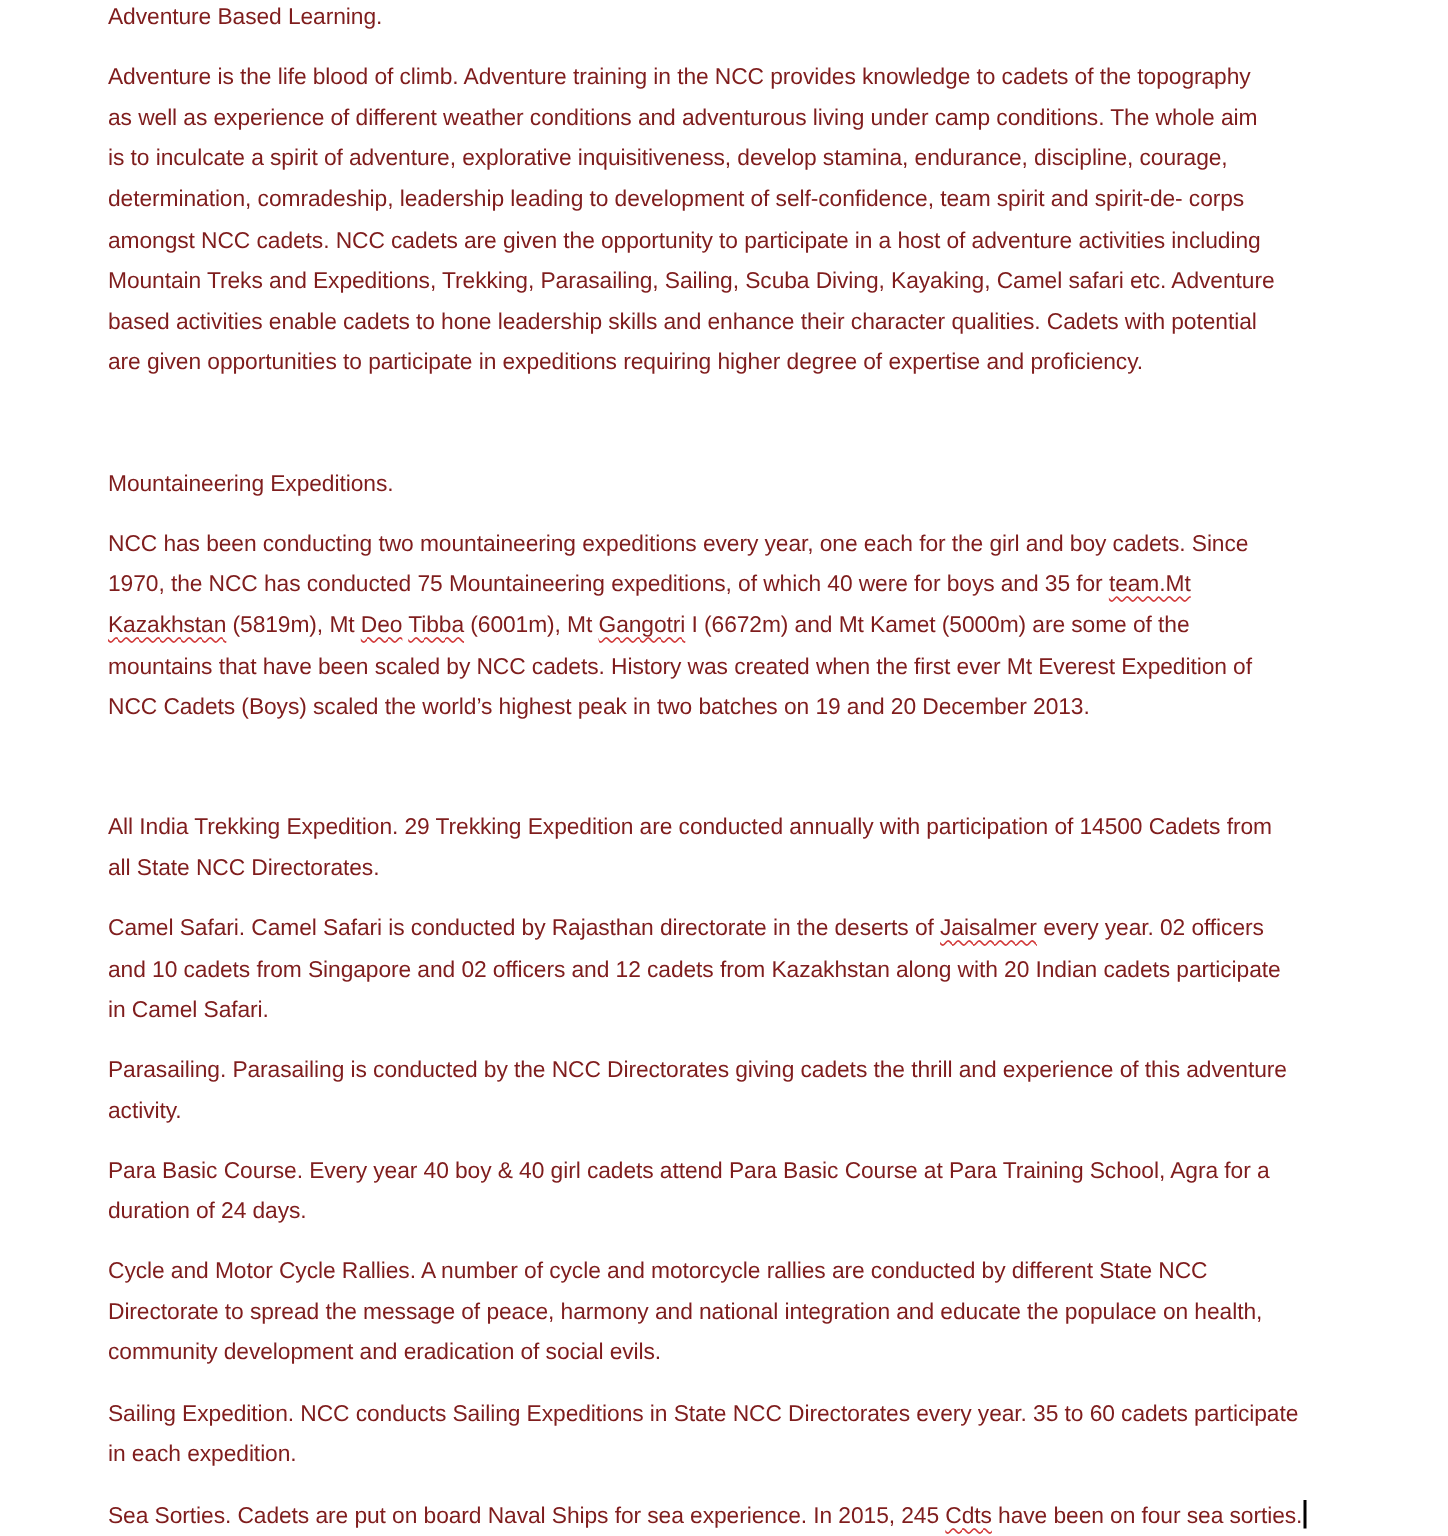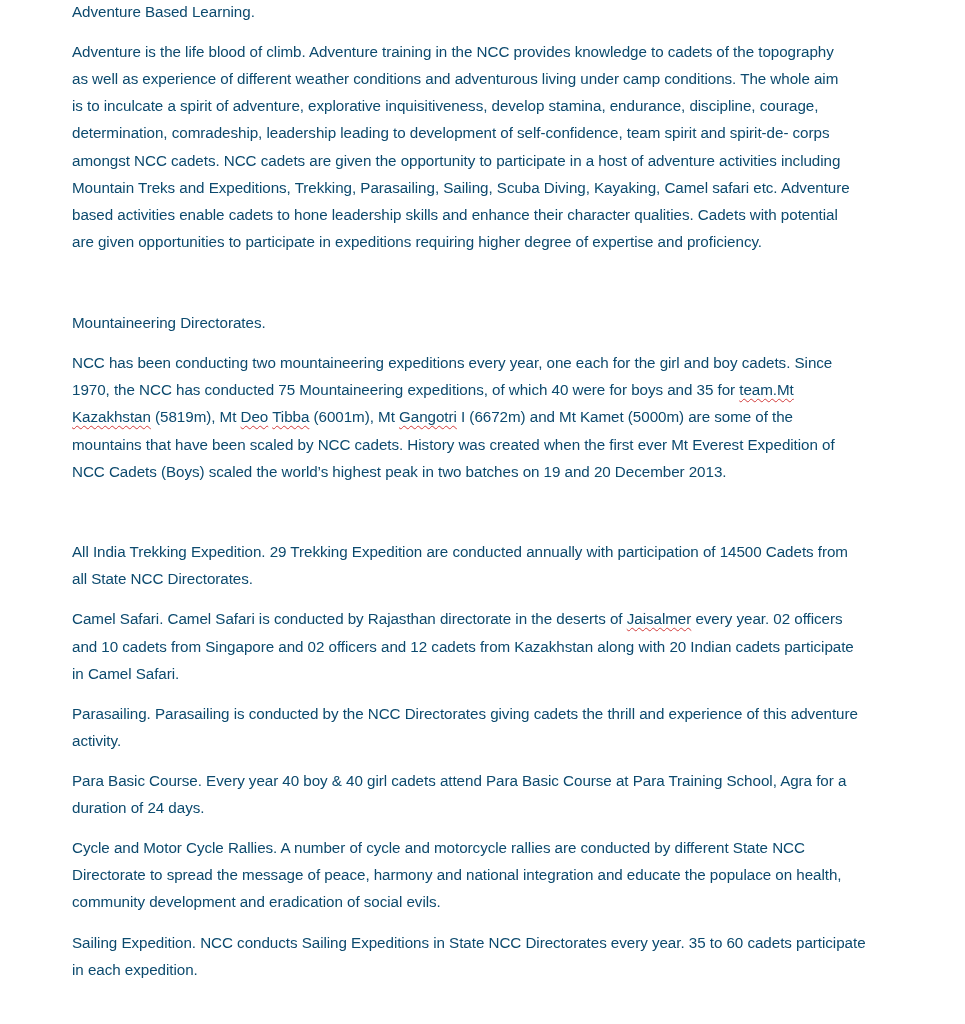--- a/index.html
+++ b/index.html
@@ -1,21 +1,21 @@
 <!DOCTYPE html>
 <html><head>
   <meta charset="utf-8">
   <style>
     html, body { margin: 0; padding: 0; background: #ffffff; }
     body { width: 965px; height: 1024px; overflow: hidden; position: relative; }
     .page {
       position: absolute; left: 0; top: 0; width: 965px; height: 1024px;
       font-family: "Liberation Sans", sans-serif;
       font-size: 15.2px;
-      color: #0c4a6e;
+      color: #7f1d1d;
       letter-spacing: -0.05px;
     }
     .line {
       position: absolute; left: 72px; white-space: nowrap;
       line-height: 20px; height: 20px;
     }
     .spell {
       text-decoration: underline wavy #d23a3a;
       text-decoration-thickness: 1px;
       text-underline-offset: 3px;
@@ -36,21 +36,21 @@
     <div class="line" style="top:42px">Adventure is the life blood of climb. Adventure training in the NCC provides knowledge to cadets of the topography</div>
     <div class="line" style="top:69px">as well as experience of different weather conditions and adventurous living under camp conditions. The whole aim</div>
     <div class="line" style="top:96px">is to inculcate a spirit of adventure, explorative inquisitiveness, develop stamina, endurance, discipline, courage,</div>
     <div class="line" style="top:123px">determination, comradeship, leadership leading to development of self-confidence, team spirit and spirit-de- corps</div>
     <div class="line" style="top:151px">amongst NCC cadets. NCC cadets are given the opportunity to participate in a host of adventure activities including</div>
     <div class="line" style="top:178px">Mountain Treks and Expeditions, Trekking, Parasailing, Sailing, Scuba Diving, Kayaking, Camel safari etc. Adventure</div>
     <div class="line" style="top:205px">based activities enable cadets to hone leadership skills and enhance their character qualities. Cadets with potential</div>
     <div class="line" style="top:232px">are given opportunities to participate in expeditions requiring higher degree of expertise and proficiency.</div>
   </div>
 
-  <div class="line" style="top:313px">Mountaineering Directorates.</div>
+  <div class="line" style="top:313px">Mountaineering Expeditions.</div>
 
   <div>
     <div class="line" style="top:353px">NCC has been conducting two mountaineering expeditions every year, one each for the girl and boy cadets. Since</div>
     <div class="line" style="top:380px"><span>1970, the NCC has conducted 75 Mountaineering expeditions, of which 40 were for boys and 35 for </span><span class="spell">team.Mt</span></div>
     <div class="line" style="top:407px"><span class="spell">Kazakhstan</span><span> (5819m), Mt </span><span class="spell">Deo</span><span> </span><span class="spell">Tibba</span><span> (6001m), Mt </span><span class="spell">Gangotri</span><span> I (6672m) and Mt Kamet (5000m) are some of the</span></div>
     <div class="line" style="top:435px">mountains that have been scaled by NCC cadets. History was created when the first ever Mt Everest Expedition of</div>
     <div class="line" style="top:462px">NCC Cadets (Boys) scaled the world’s highest peak in two batches on 19 and 20 December 2013.</div>
   </div>
 
 
@@ -79,14 +79,15 @@
     <div class="line" style="top:838px">Cycle and Motor Cycle Rallies. A number of cycle and motorcycle rallies are conducted by different State NCC</div>
     <div class="line" style="top:865px">Directorate to spread the message of peace, harmony and national integration and educate the populace on health,</div>
     <div class="line" style="top:892px">community development and eradication of social evils.</div>
   </div>
 
   <div>
     <div class="line" style="top:933px">Sailing Expedition. NCC conducts Sailing Expeditions in State NCC Directorates every year. 35 to 60 cadets participate</div>
     <div class="line" style="top:960px">in each expedition.</div>
   </div>
 
+  <div class="line" style="top:1000px"><span>Sea Sorties. Cadets are put on board Naval Ships for sea experience. In 2015, 245 </span><span class="spell">Cdts</span><span> have been on four sea sorties.</span><span class="caret"></span></div>
 
 </div>
 
 </body></html>

